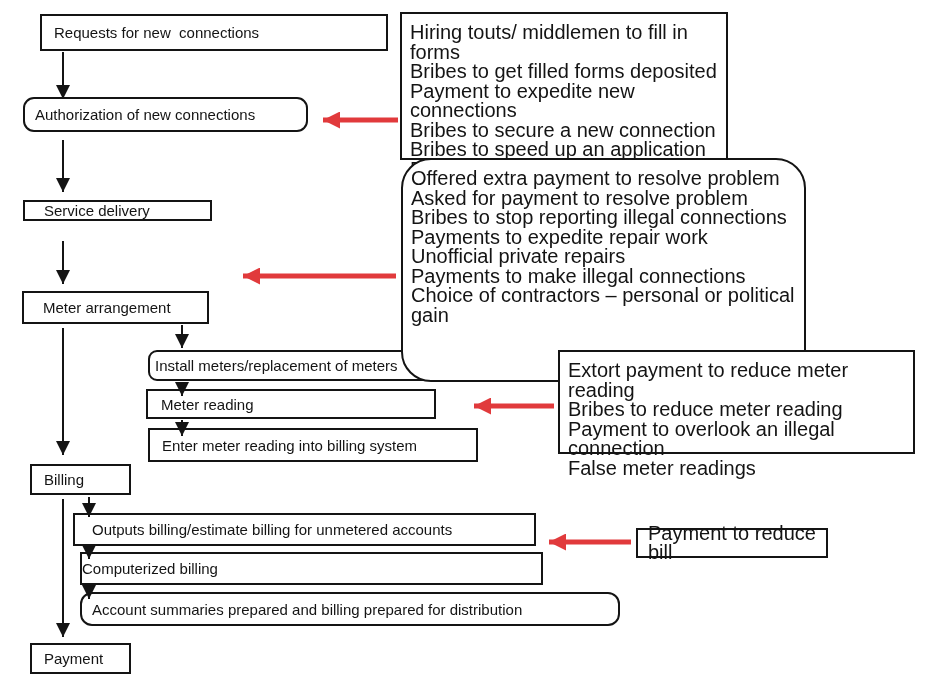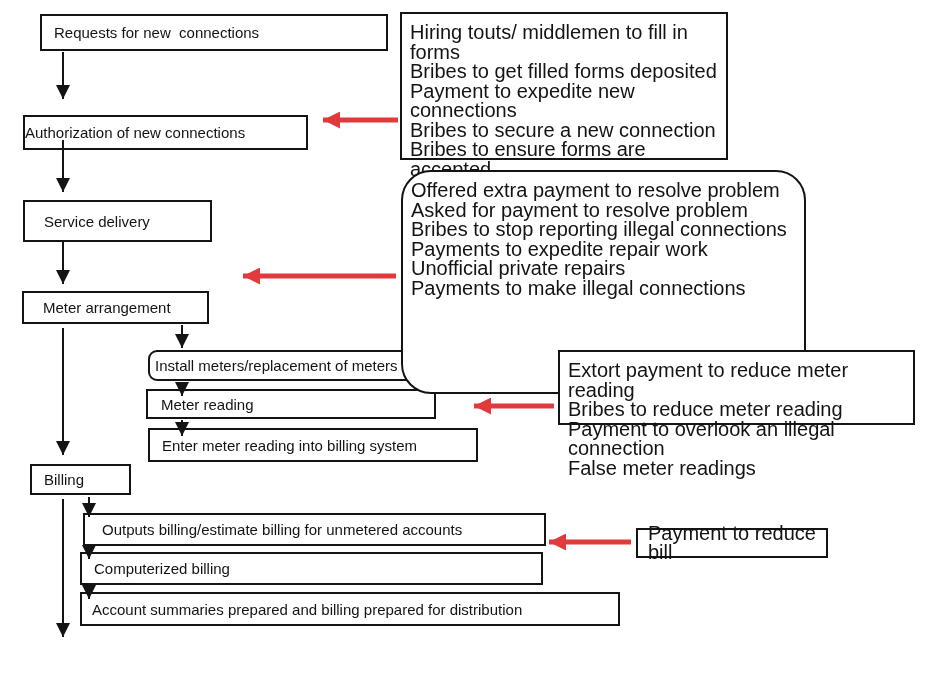--- a/index.html
+++ b/index.html
@@ -78,25 +78,25 @@
     <line class="red-arrow" x1="398" y1="120" x2="323" y2="120" marker-end="url(#head-red)"></line>
     <line class="red-arrow" x1="396" y1="276" x2="243" y2="276" marker-end="url(#head-red)"></line>
     <line class="red-arrow" x1="554" y1="406" x2="474" y2="406" marker-end="url(#head-red)"></line>
     <line class="red-arrow" x1="631" y1="542" x2="549" y2="542" marker-end="url(#head-red)"></line>
   </svg>
 
   <div class="node" style="left:40px;top:14px;width:348px;height:37px;padding-left:12px;">
     <span>Requests for new  connections</span>
   </div>
 
-  <div class="node" style="left:23px;top:115px;width:285px;height:35px;">
+  <div class="node" style="left:23px;top:97px;width:285px;height:35px;padding-left:10px;border-radius:11px;">
     <span>Authorization of new connections</span>
   </div>
 
-  <div class="node" style="left:23px;top:200px;width:189px;height:42px;padding-left:19px;">
+  <div class="node" style="left:23px;top:200px;width:189px;height:21px;padding-left:19px;">
     <span>Service delivery</span>
   </div>
 
   <div class="node" style="left:22px;top:291px;width:187px;height:33px;padding-left:19px;">
     <span>Meter arrangement</span>
   </div>
 
   <div class="node" style="left:148px;top:350px;width:313px;height:31px;padding-left:5px;border-radius:9px;">
     <span>Install meters/replacement of meters</span>
   </div>
@@ -106,51 +106,56 @@
   </div>
 
   <div class="node" style="left:148px;top:428px;width:330px;height:34px;padding-left:12px;">
     <span>Enter meter reading into billing system</span>
   </div>
 
   <div class="node" style="left:30px;top:464px;width:101px;height:31px;padding-left:12px;">
     <span>Billing</span>
   </div>
 
-  <div class="node" style="left:83px;top:513px;width:463px;height:33px;padding-left:17px;">
+  <div class="node" style="left:73px;top:513px;width:463px;height:33px;padding-left:17px;">
     <span>Outputs billing/estimate billing for unmetered accounts</span>
   </div>
 
-  <div class="node" style="left:80px;top:552px;width:463px;height:33px;padding-left:12px;">
+  <div class="node" style="left:80px;top:552px;width:463px;height:33px;padding-left:0;">
     <span>Computerized billing</span>
   </div>
 
-  <div class="node" style="left:80px;top:592px;width:540px;height:34px;padding-left:10px;">
+  <div class="node" style="left:80px;top:592px;width:540px;height:34px;padding-left:10px;border-radius:12px;">
     <span>Account summaries prepared and billing prepared for distribution</span>
   </div>
 
+  <div class="node" style="left:30px;top:643px;width:101px;height:31px;padding-left:12px;">
+    <span>Payment</span>
+  </div>
 
   <div class="side-box" style="left:400px;top:12px;width:328px;height:148px;">
     <div class="line">Hiring touts/ middlemen to fill in forms</div>
     <div class="line">Bribes to get filled forms deposited</div>
     <div class="line">Payment to expedite new connections</div>
     <div class="line">Bribes to secure a new connection</div>
+    <div class="line">Bribes to speed up an application</div>
     <div class="line">Bribes to ensure forms are accepted</div>
   </div>
 
-  <div class="side-box" style="left:401px;top:170px;width:405px;height:224px;border-radius:30px;">
+  <div class="side-box" style="left:401px;top:158px;width:405px;height:224px;border-radius:30px;">
     <div class="line">Offered extra payment to resolve problem</div>
     <div class="line">Asked for payment to resolve problem</div>
     <div class="line">Bribes to stop reporting illegal connections</div>
     <div class="line">Payments to expedite repair work</div>
     <div class="line">Unofficial private repairs</div>
     <div class="line">Payments to make illegal connections</div>
+    <div class="line">Choice of contractors – personal or political gain</div>
   </div>
 
-  <div class="side-box" style="left:558px;top:350px;width:357px;height:75px;">
+  <div class="side-box" style="left:558px;top:350px;width:357px;height:104px;">
     <div class="line">Extort payment to reduce meter reading</div>
     <div class="line">Bribes to reduce meter reading</div>
     <div class="line">Payment to overlook an illegal connection</div>
     <div class="line">False meter readings</div>
   </div>
 
   <div class="side-box single" style="left:636px;top:528px;width:192px;height:30px;">
     <div class="line">Payment to reduce bill</div>
   </div>
 

